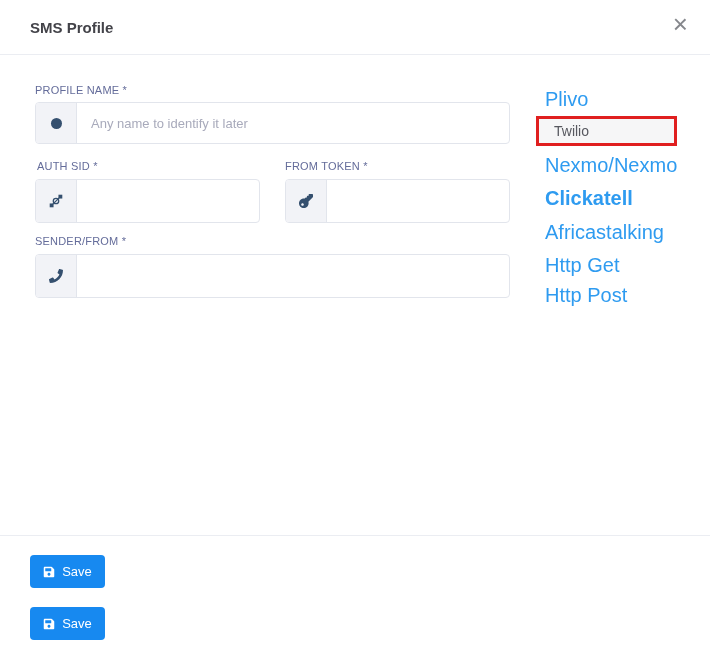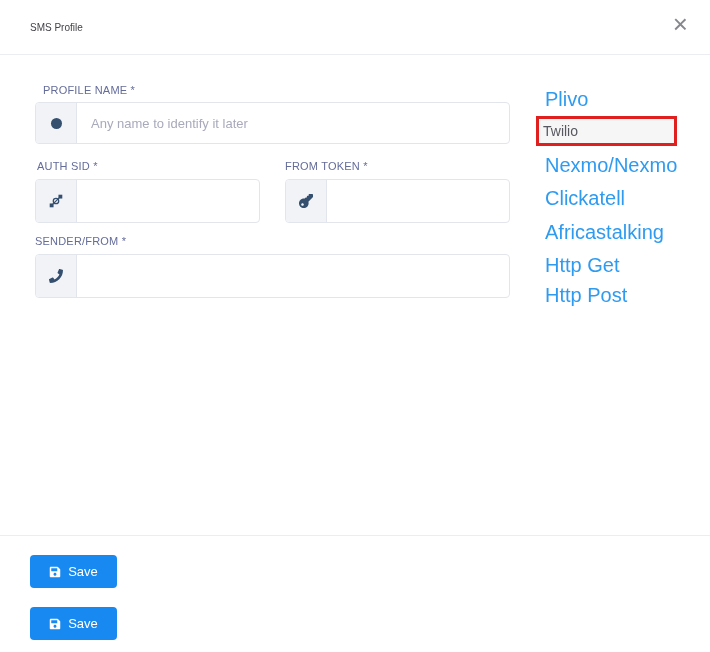--- a/index.html
+++ b/index.html
@@ -18,43 +18,43 @@
     position: absolute;
     top: 0; left: 0; right: 0;
     height: 54px;
     border-bottom: 1px solid #ebedf2;
     background: #fff;
   }
   .modal-title {
     position: absolute;
     left: 30px; top: 50%;
     transform: translateY(-50%);
-    font-size: 10px;
-    font-weight: 400;
+    font-size: 15px;
+    font-weight: 700;
     color: #434349;
   }
   .modal-close {
     position: absolute;
     right: 22px; top: 11px;
     font-size: 26px;
     font-weight: 300;
     color: #85878c;
     cursor: pointer;
     line-height: 1;
     user-select: none;
   }
 
   
   .field-label {
     position: absolute;
     font-size: 11px;
     color: #646c9a;
     letter-spacing: 0.2px;
   }
-  .lbl-profile { left: 43px; top: 84px; }
+  .lbl-profile { left: 35px; top: 84px; }
   .lbl-sid     { left: 37px; top: 160px; }
   .lbl-token   { left: 285px; top: 160px; }
   .lbl-sender  { left: 35px; top: 235px; text-align: center; }
 
   
   .input-group {
     position: absolute;
     display: flex;
     border: 1px solid #e2e5ec;
     border-radius: 4px;
@@ -101,53 +101,53 @@
   .provider-link {
     position: absolute;
     left: 545px;
     font-size: 20px;
     color: #2e9bf0;
     cursor: pointer;
     line-height: 15px;
   }
   .pl-plivo   { top: 92px; }
   .pl-nexmo   { top: 158px; }
-  .pl-click   { top: 191px; }
+  .pl-click   { top: 191px; font-weight: bold; }
   .pl-africa  { top: 225px; }
   .pl-httpget { top: 258px; }
   .pl-httppost{ top: 288px; text-align: right; }
 
   .provider-selected {
     position: absolute;
     left: 536px; top: 116px;
     width: 141px; height: 30px;
     box-sizing: border-box;
     border: 3px solid #e01f1f;
     background: #f6f6f7;
     display: flex;
     align-items: center;
-    padding-left: 4px;
+    padding-left: 15px;
     cursor: pointer;
   }
   .provider-selected .sel-label {
     font-size: 14px;
     color: #57585f;
   }
 
   
   .footer-divider {
     position: absolute;
     left: 0; right: 0; top: 535px;
     height: 1px;
     background: #ebedf2;
   }
   .save-btn {
     position: absolute;
     left: 30px;
-    width: 87px; height: 33px;
+    width: 75px; height: 33px;
     background: #1789f0;
     border: none;
     border-radius: 4px;
     color: #ffffff;
     font-size: 13px;
     font-family: "Liberation Sans", sans-serif;
     display: flex;
     align-items: center;
     justify-content: center;
     gap: 7px;

